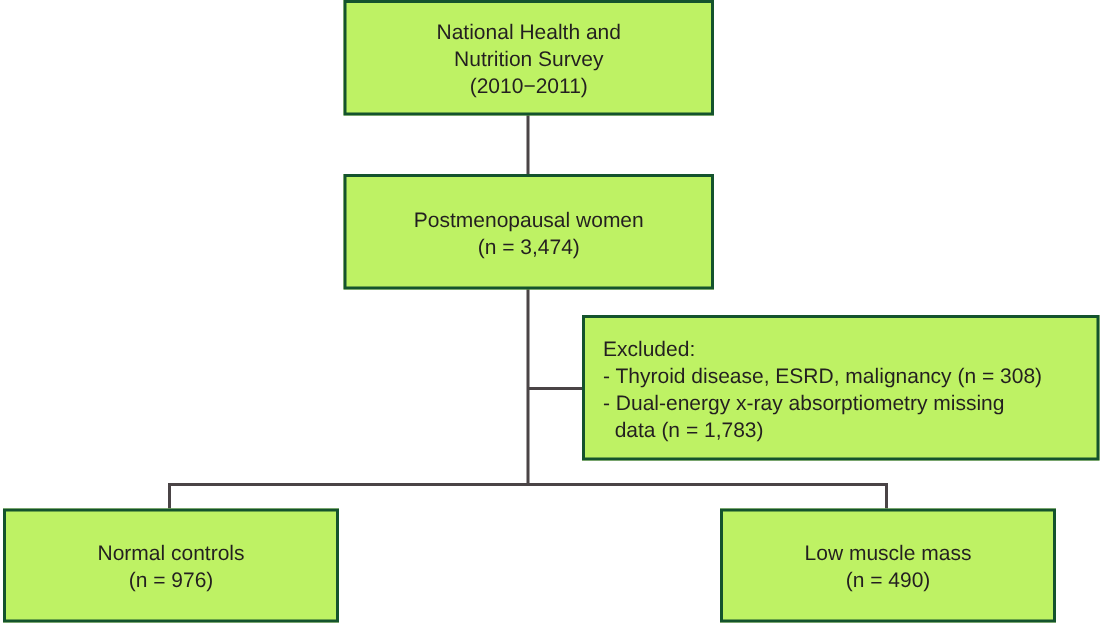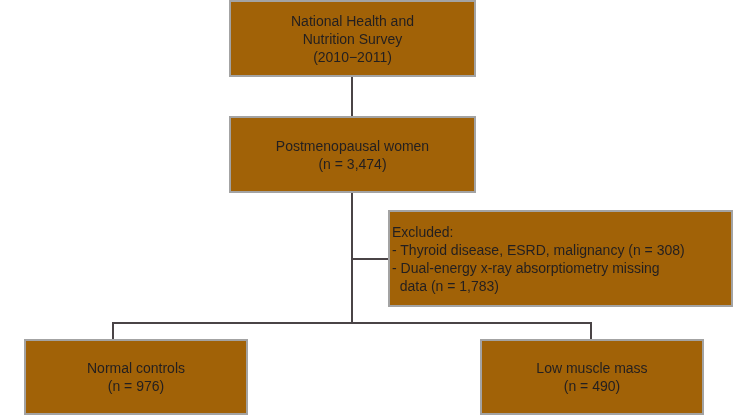--- a/index.html
+++ b/index.html
@@ -1,22 +1,22 @@
 <!DOCTYPE html>
 <html><head>
 <meta charset="utf-8">
 <style>
   html, body { margin:0; padding:0; background:#ffffff; }
   body { width:735px; height:417px; position:relative; overflow:hidden;
          font-family:"Liberation Sans", sans-serif; color:#231f20; }
-  .box { position:absolute; box-sizing:border-box; background:#a16207;
-         border:2px solid #a3a3a3; display:flex; flex-direction:column;
+  .box { position:absolute; box-sizing:border-box; background:#bef264;
+         border:2px solid #14532d; display:flex; flex-direction:column;
          justify-content:center; align-items:center; text-align:center;
          font-size:14px; line-height:18px; }
-  .box.left-text { align-items:flex-start; text-align:left; padding-left:2px; }
+  .box.left-text { align-items:flex-start; text-align:left; padding-left:12px; }
   .line { position:absolute; background:#4a4446; }
   .v { width:1.5px; }
   .h { height:1.5px; }
   .ln { display:block; white-space:pre; }
 </style>
 </head>
 <body>
 
 <div class="line v" style="left:351px; top:76px; height:41px;"></div>
 <div class="line v" style="left:351px; top:192px; height:132px;"></div>
@@ -36,21 +36,21 @@
   <span class="ln">(n = 3,474)</span>
 </div>
 
 <div class="box left-text" style="left:388px; top:210px; width:345px; height:97px;">
   <span class="ln">Excluded:</span>
   <span class="ln">- Thyroid disease, ESRD, malignancy (n = 308)</span>
   <span class="ln">- Dual-energy x-ray absorptiometry missing</span>
   <span class="ln">  data (n = 1,783)</span>
 </div>
 
-<div class="box" style="left:2px; top:339px; width:224px; height:76px;margin-left:22px;">
+<div class="box" style="left:2px; top:339px; width:224px; height:76px;">
   <span class="ln">Normal controls</span>
   <span class="ln">(n = 976)</span>
 </div>
 
 <div class="box" style="left:480px; top:339px; width:224px; height:76px;">
   <span class="ln">Low muscle mass</span>
   <span class="ln">(n = 490)</span>
 </div>
 
 </body></html>

